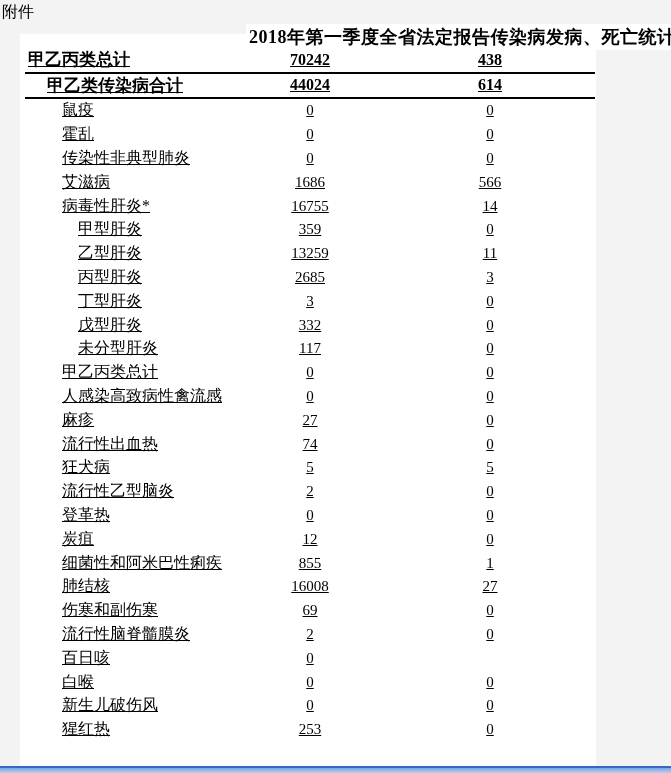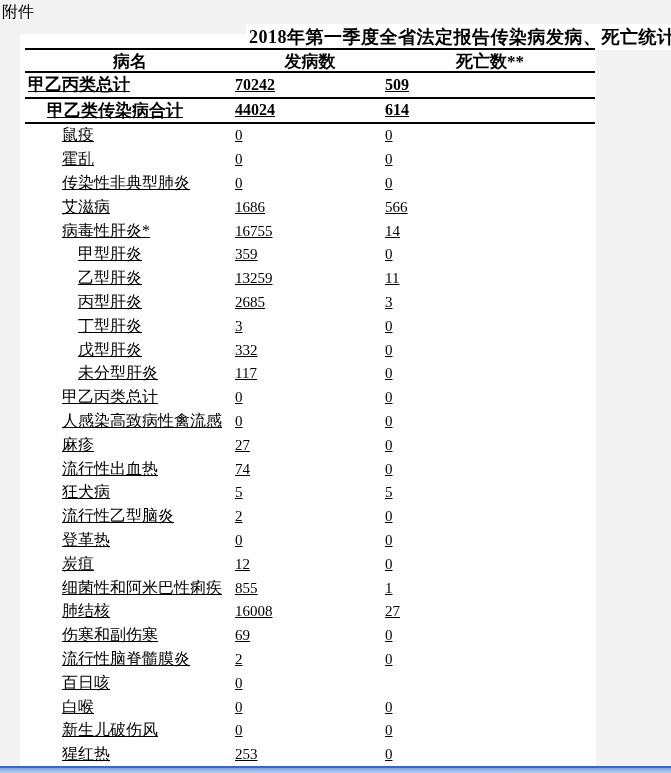--- a/index.html
+++ b/index.html
@@ -66,51 +66,46 @@
     font-weight: bold;
     border-bottom: 2px solid #000;
     font-size: 17px;
   }
   .cell-name { white-space: nowrap; }
   .level-0 .cell-name { padding-left: 3px; }
   .level-1 .cell-name { padding-left: 22px; }
   .level-2 .cell-name { padding-left: 37px; }
   .level-3 .cell-name { padding-left: 53px; }
   .cell-num {
-    text-align: left;
+    text-align: center;
     font-size: 15px;
   }
   .row.total .cell-num { font-size: 16px; }
   .scrollbar {
     position: absolute;
     left: 0; bottom: 0;
     width: 671px; height: 7px;
     border-top: 2px solid #3a66c4;
     background: linear-gradient(#7fa4e0, #b9d0f2);
   }
 </style>
 </head>
 <body>
 
 <div class="page">
   <div class="attachment">附件</div>
   <div class="panel"></div>
   <div class="title">2018年第一季度全省法定报告传染病发病、死亡统计表</div>
 
   <div class="table">
-    <div class="thead">
-      <div class="th">病名</div>
-      <div class="th">发病数</div>
-      <div class="th">死亡数**</div>
-    </div>
     <div id="tbody">
         <div class="row level-0 total">
           <div class="cell-name">甲乙丙类总计</div>
           <div class="cell-num">70242</div>
-          <div class="cell-num">509</div>
+          <div class="cell-num">438</div>
         </div>
         <div class="row level-1 total">
           <div class="cell-name">甲乙类传染病合计</div>
           <div class="cell-num">44024</div>
           <div class="cell-num">614</div>
         </div>
         <div class="row level-2">
           <div class="cell-name">鼠疫</div>
           <div class="cell-num">0</div>
           <div class="cell-num">0</div>

